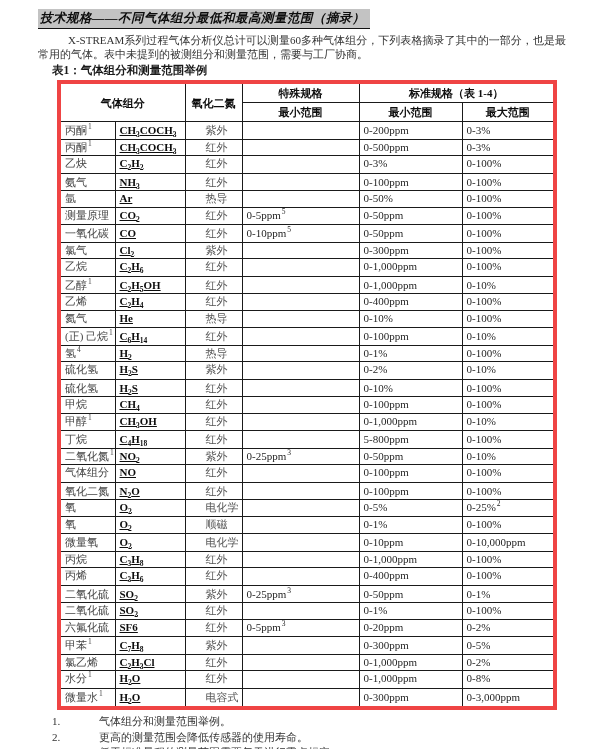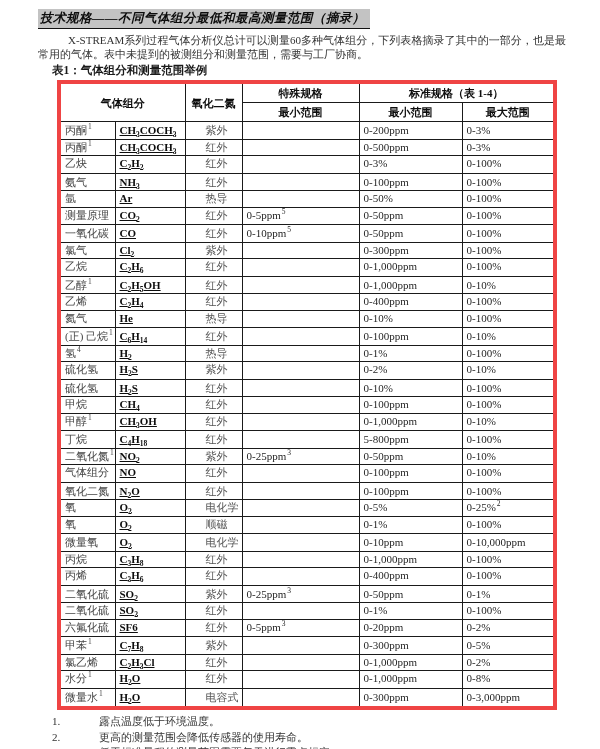--- a/index.html
+++ b/index.html
@@ -375,21 +375,21 @@
           <td class="special_min"></td>
           <td class="std_min">0-300ppm</td>
           <td class="std_max">0-3,000ppm</td>
         </tr>
       </tbody>
     </table>
 
   <div class="footnotes">
       <div class="fn">
         <span class="fn-num">1.</span>
-        <span class="fn-text">露点温度低于环境温度。</span>
+        <span class="fn-text">气体组分和测量范围举例。</span>
       </div>
       <div class="fn">
         <span class="fn-num">2.</span>
         <span class="fn-text">更高的测量范围会降低传感器的使用寿命。</span>
       </div>
       <div class="fn">
         <span class="fn-num">3.</span>
         <span class="fn-text">低于标准量程的测量范围需要每天进行零点标定。</span>
       </div>
     </div>

